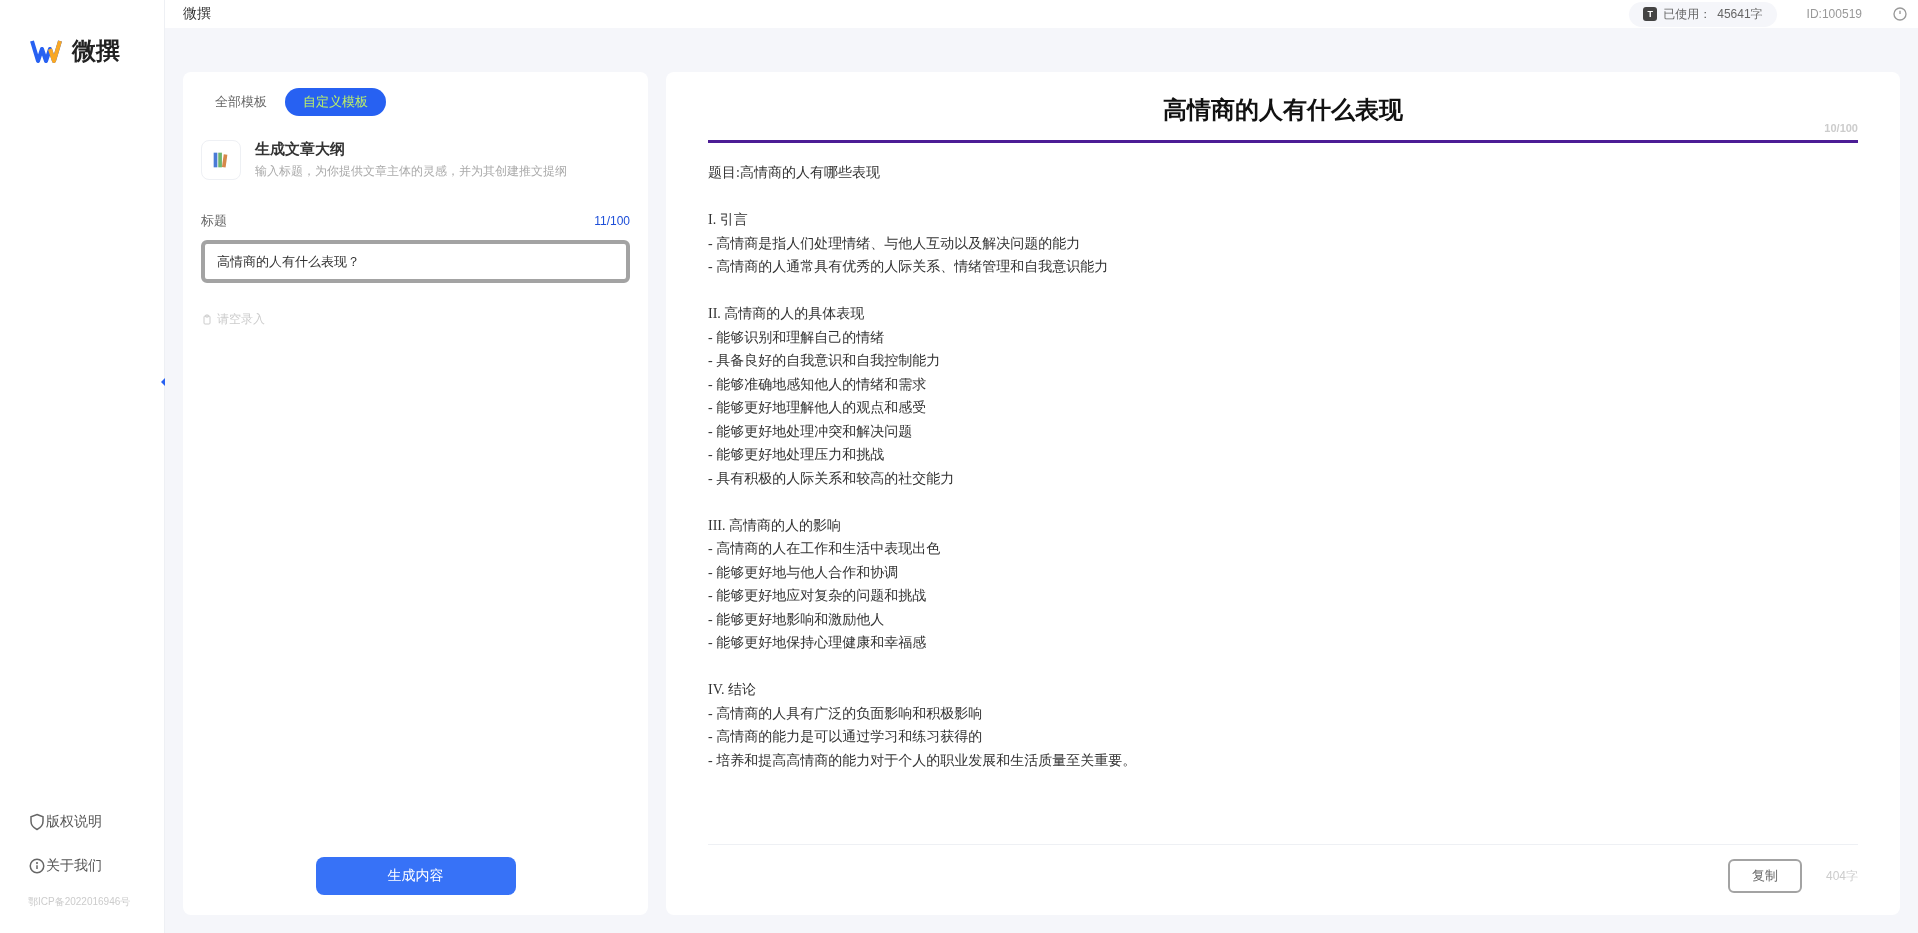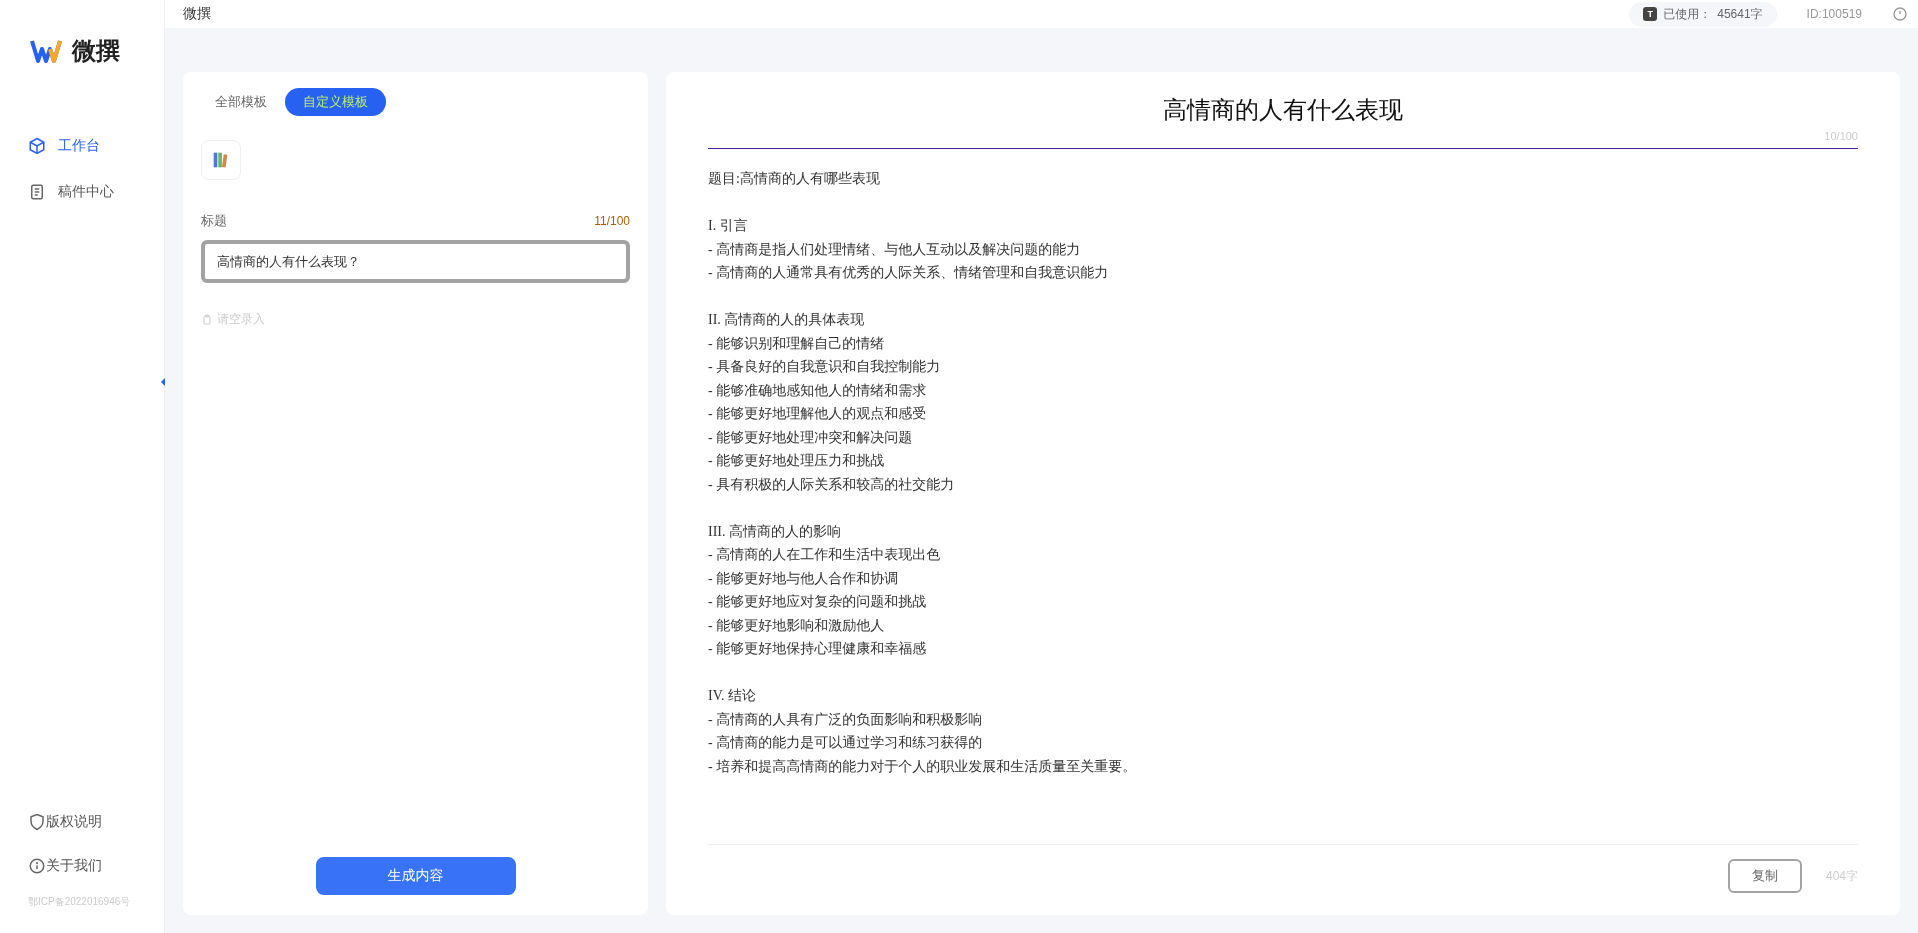--- a/index.html
+++ b/index.html
@@ -214,21 +214,21 @@
       justify-content: space-between;
       align-items: center;
       margin-bottom: 10px;
     }
     .field-label {
       font-size: 13px;
       color: #666;
     }
     .char-count {
       font-size: 12px;
-      color: #a16207;
+      color: #1d4ed8;
     }
     .title-input {
       width: 100%;
       border: 4px solid #a3a3a3;
       border-radius: 6px;
       padding: 10px 12px;
       font-size: 13px;
       color: #333;
       outline: none;
     }
@@ -259,23 +259,24 @@
       flex: 1;
       background-color: #ffffff;
       border-radius: 8px;
       padding: 22px 42px;
       display: flex;
       flex-direction: column;
       position: relative;
     }
     .output-header-row {
       position: relative;
-      border-bottom: 1px solid #4c1d95;
-      padding-bottom: 22px;
+      border-bottom: 3px solid #4c1d95;
+      padding-bottom: 14px;
       margin-bottom: 18px;
+      font-weight: bold;
     }
     .output-title {
       font-size: 24px;
       font-family: "SimSun", serif;
       color: #111;
       text-align: center;
     }
     .title-count {
       position: absolute;
       right: 0;
@@ -320,43 +321,20 @@
   <div class="logo">
     <span class="logo-icon">
       <svg viewBox="0 0 32 32">
           <path d="M2 6 L8 26 L12 14 L16 26 L20 14 L24 26 L30 6" stroke="#2761f2" stroke-width="4" fill="none" stroke-linejoin="round"></path>
           <path d="M20 14 L24 26 L30 6" stroke="#f9a825" stroke-width="4" fill="none" stroke-linejoin="round"></path>
         </svg>
     </span>
     <span class="logo-text">微撰</span>
   </div>
 
-  <div class="nav-items">
-    <div class="nav-item active">
-      <span class="nav-item-icon">
-        <svg viewBox="0 0 24 24" width="18" height="18" fill="none" stroke="#2761f2" stroke-width="2">
-            <path d="M12 2 L21 7 L21 17 L12 22 L3 17 L3 7 Z"></path>
-            <path d="M3 7 L12 12 L21 7"></path>
-            <path d="M12 12 L12 22"></path>
-          </svg>
-      </span>
-      <span>工作台</span>
-    </div>
-    <div class="nav-item">
-      <span class="nav-item-icon">
-        <svg viewBox="0 0 24 24" width="18" height="18" fill="none" stroke="#666" stroke-width="2">
-            <rect x="5" y="3" width="14" height="18" rx="2"></rect>
-            <line x1="9" y1="8" x2="15" y2="8"></line>
-            <line x1="9" y1="12" x2="15" y2="12"></line>
-            <line x1="9" y1="16" x2="13" y2="16"></line>
-          </svg>
-      </span>
-      <span>稿件中心</span>
-    </div>
-  </div>
 
   <div class="sidebar-bottom">
     <div class="bottom-item">
       <span class="nav-item-icon">
         <svg viewBox="0 0 24 24" width="18" height="18" fill="none" stroke="#666" stroke-width="2">
             <path d="M12 2 L20 5 L20 11 C20 16 16 20 12 22 C8 20 4 16 4 11 L4 5 Z"></path>
           </svg>
       </span>
       <span>版权说明</span>
     </div>
@@ -406,20 +384,24 @@
       <div class="tab active">自定义模板</div>
     </div>
 
     <div class="template-header">
       <div class="template-icon">
         <svg viewBox="0 0 24 24" width="22" height="22">
             <rect x="4" y="4" width="4" height="16" fill="#4a7bd6"></rect>
             <rect x="9" y="4" width="4" height="16" fill="#6db56d"></rect>
             <rect x="14" y="6" width="4" height="14" fill="#d6884a" transform="rotate(8 16 13)"></rect>
           </svg>
+      </div>
+      <div>
+        <div class="template-title">生成文章大纲</div>
+        <div class="template-desc">输入标题，为你提供文章主体的灵感，并为其创建推文提纲</div>
       </div>
     </div>
 
     <div class="form-section">
       <div class="label-row">
         <span class="field-label">标题</span>
         <span class="char-count">11/100</span>
       </div>
       <input class="title-input" type="text" value="高情商的人有什么表现？" style="">
       <div class="tip-row">

